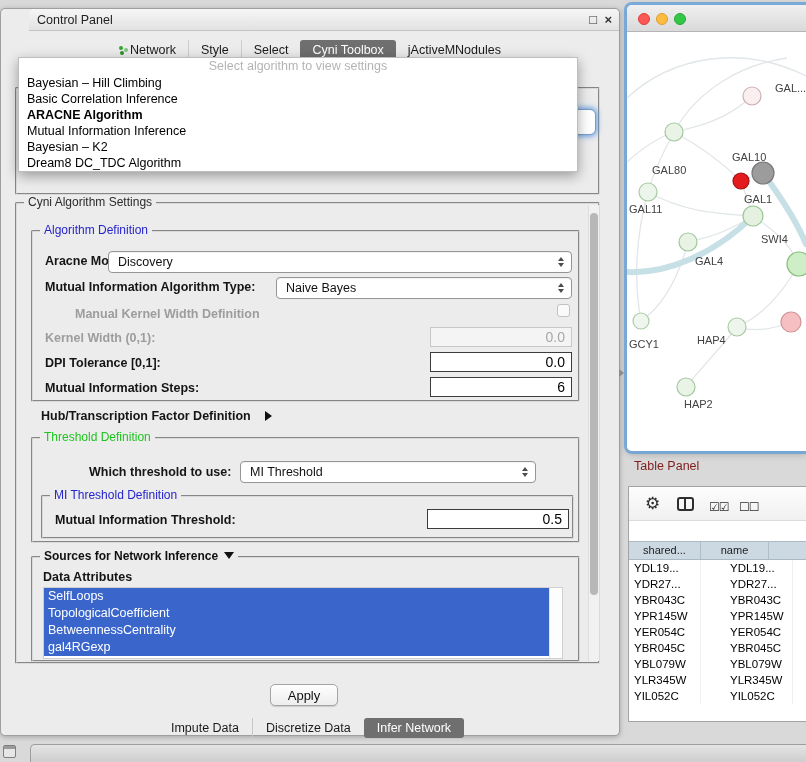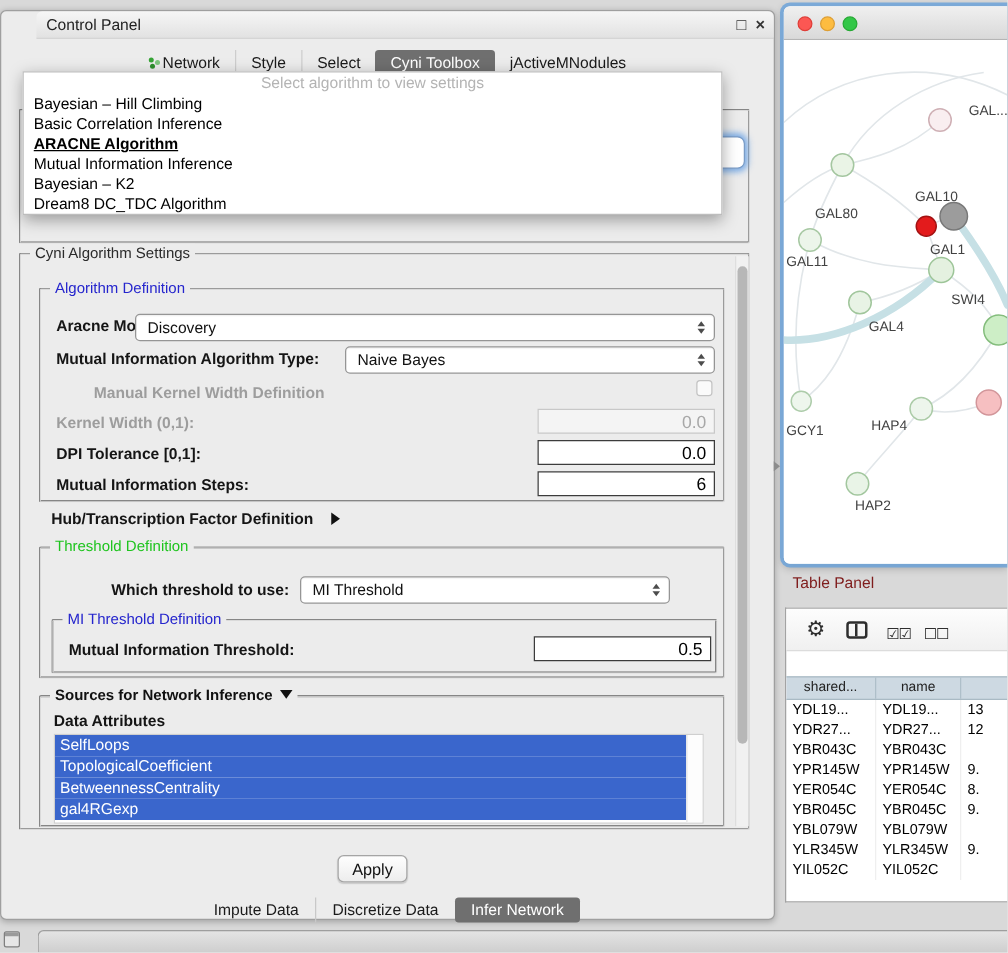--- a/index.html
+++ b/index.html
@@ -68,39 +68,39 @@
   .attr-item { height:17px; line-height:17px; width:calc(100% - 13px); background:#3a66cc;
     color:#fff; font-size:12.5px; padding-left:4px; white-space:nowrap; }
   #attr-scroll { position:absolute; right:0; top:0; bottom:0; width:13px; background:#fdfdfd;
     border-left:1px solid #e4e4e4; }
 
   #settings-scrollbar { position:absolute; left:587px; top:196px; width:11px; height:456px;
     background:#f1f1f1; border-left:1px solid #dedede; }
   #settings-thumb { position:absolute; left:1px; top:8px; width:8px; height:382px;
     background:#b7b7b7; border-radius:4px; }
 
-  #apply-btn { position:absolute; left:269px; top:675px; width:56px; height:22px;
+  #apply-btn { position:absolute; left:269px; top:675px; width:68px; height:22px;
     border:1px solid #a5a5a5; border-radius:5px; background:linear-gradient(#fefefe,#ededed);
     font-size:13px; color:#111; font-family:"Liberation Sans", sans-serif;
     box-shadow:0 1px 1px rgba(0,0,0,.15); }
 
   #bottom-tabs { position:absolute; left:0; top:708px; width:620px; height:22px;
     display:flex; justify-content:center; align-items:center; }
   .b-tab { height:20px; line-height:20px; padding:0 13px; font-size:12.5px; color:#1a1a1a;
     border-left:1px solid #c8c8c8; cursor:default; }
   .b-tab:first-child { border-left:none; }
   .b-tab.active { background:#6f6f6f; color:#fff; border-radius:3px; border-left:none; }
 
   
   #algo-popup { position:absolute; left:18px; top:57px; width:560px; height:115px;
     background:#fff; border:1px solid #bdbdbd; box-shadow:0 4px 12px rgba(0,0,0,.35);
     z-index:40; overflow:hidden; }
   .popup-placeholder { text-align:center; color:#b4b4b4; font-size:12.5px; line-height:17px; }
   .popup-item { font-size:12.5px; line-height:16px; padding-left:8px; color:#000; white-space:nowrap; }
-  .popup-item.bold { font-weight:bold;text-decoration:underline; }
+  .popup-item.bold { font-weight:bold; }
 
   
   #combo-fragment { position:absolute; left:480px; top:100px; width:115px; height:26px;
     background:#fff; border:1px solid #7a9cc6; border-radius:6px;
     box-shadow:0 0 5px 2px rgba(96,156,227,.8); z-index:10; }
 
   
   #net-window { position:absolute; left:627px; top:5px; width:179px; height:446px;
     background:#fff; border-radius:5px 0 0 5px; overflow:hidden;
     box-shadow:0 0 0 3px rgba(109,163,217,.85), 0 2px 8px rgba(0,0,0,.3); }
@@ -128,21 +128,21 @@
   #icon-cols { left:48px; top:10px; width:17px; height:14px; border:2px solid #2e2e2e; border-radius:3px; }
   #icon-cols::after { content:""; position:absolute; left:5px; top:0; bottom:0; width:2px; background:#2e2e2e; }
   #icon-checks  { left:80px;  font-size:12px; top:10px; letter-spacing:-1px; }
   #icon-uncheck { left:110px; font-size:12px; top:10px; letter-spacing:-1px; }
   #tbl-head { position:absolute; left:0; top:54px; right:0; height:19px; display:grid;
     grid-template-columns:72px 68px 38px; background:#cdd9e2;
     border-top:1px solid #a9bac4; border-bottom:1px solid #a9bac4; }
   .th { font-size:11px; color:#222; line-height:17px; text-align:center;
     border-right:1px solid #aebfc9; overflow:hidden; white-space:nowrap; }
   #tbl-body { position:absolute; left:0; top:73px; right:0; bottom:0; }
-  .tr { display:grid; grid-template-columns:72px 68px 38px; height:16px; }
+  .tr { display:grid; grid-template-columns:72px 68px 38px; height:16px;gap:24px; }
   .td { font-size:11.5px; color:#000; line-height:16px; padding-left:5px;
     border-right:1px solid #efefef; overflow:hidden; white-space:nowrap; }
 
   
   #splitter-arrow { position:absolute; left:619px; top:369px; width:0; height:0;
     border-top:4px solid transparent; border-bottom:4px solid transparent;
     border-left:5px solid #8c8c8c; }
   #mini-icon { position:absolute; left:3px; top:745px; width:13px; height:13px;
     border:1px solid #7f7f7f; background:#e6e6e6; border-radius:2px; }
   #mini-icon::after { content:""; position:absolute; left:0; right:0; top:0; height:3px; background:#9a9a9a; }

